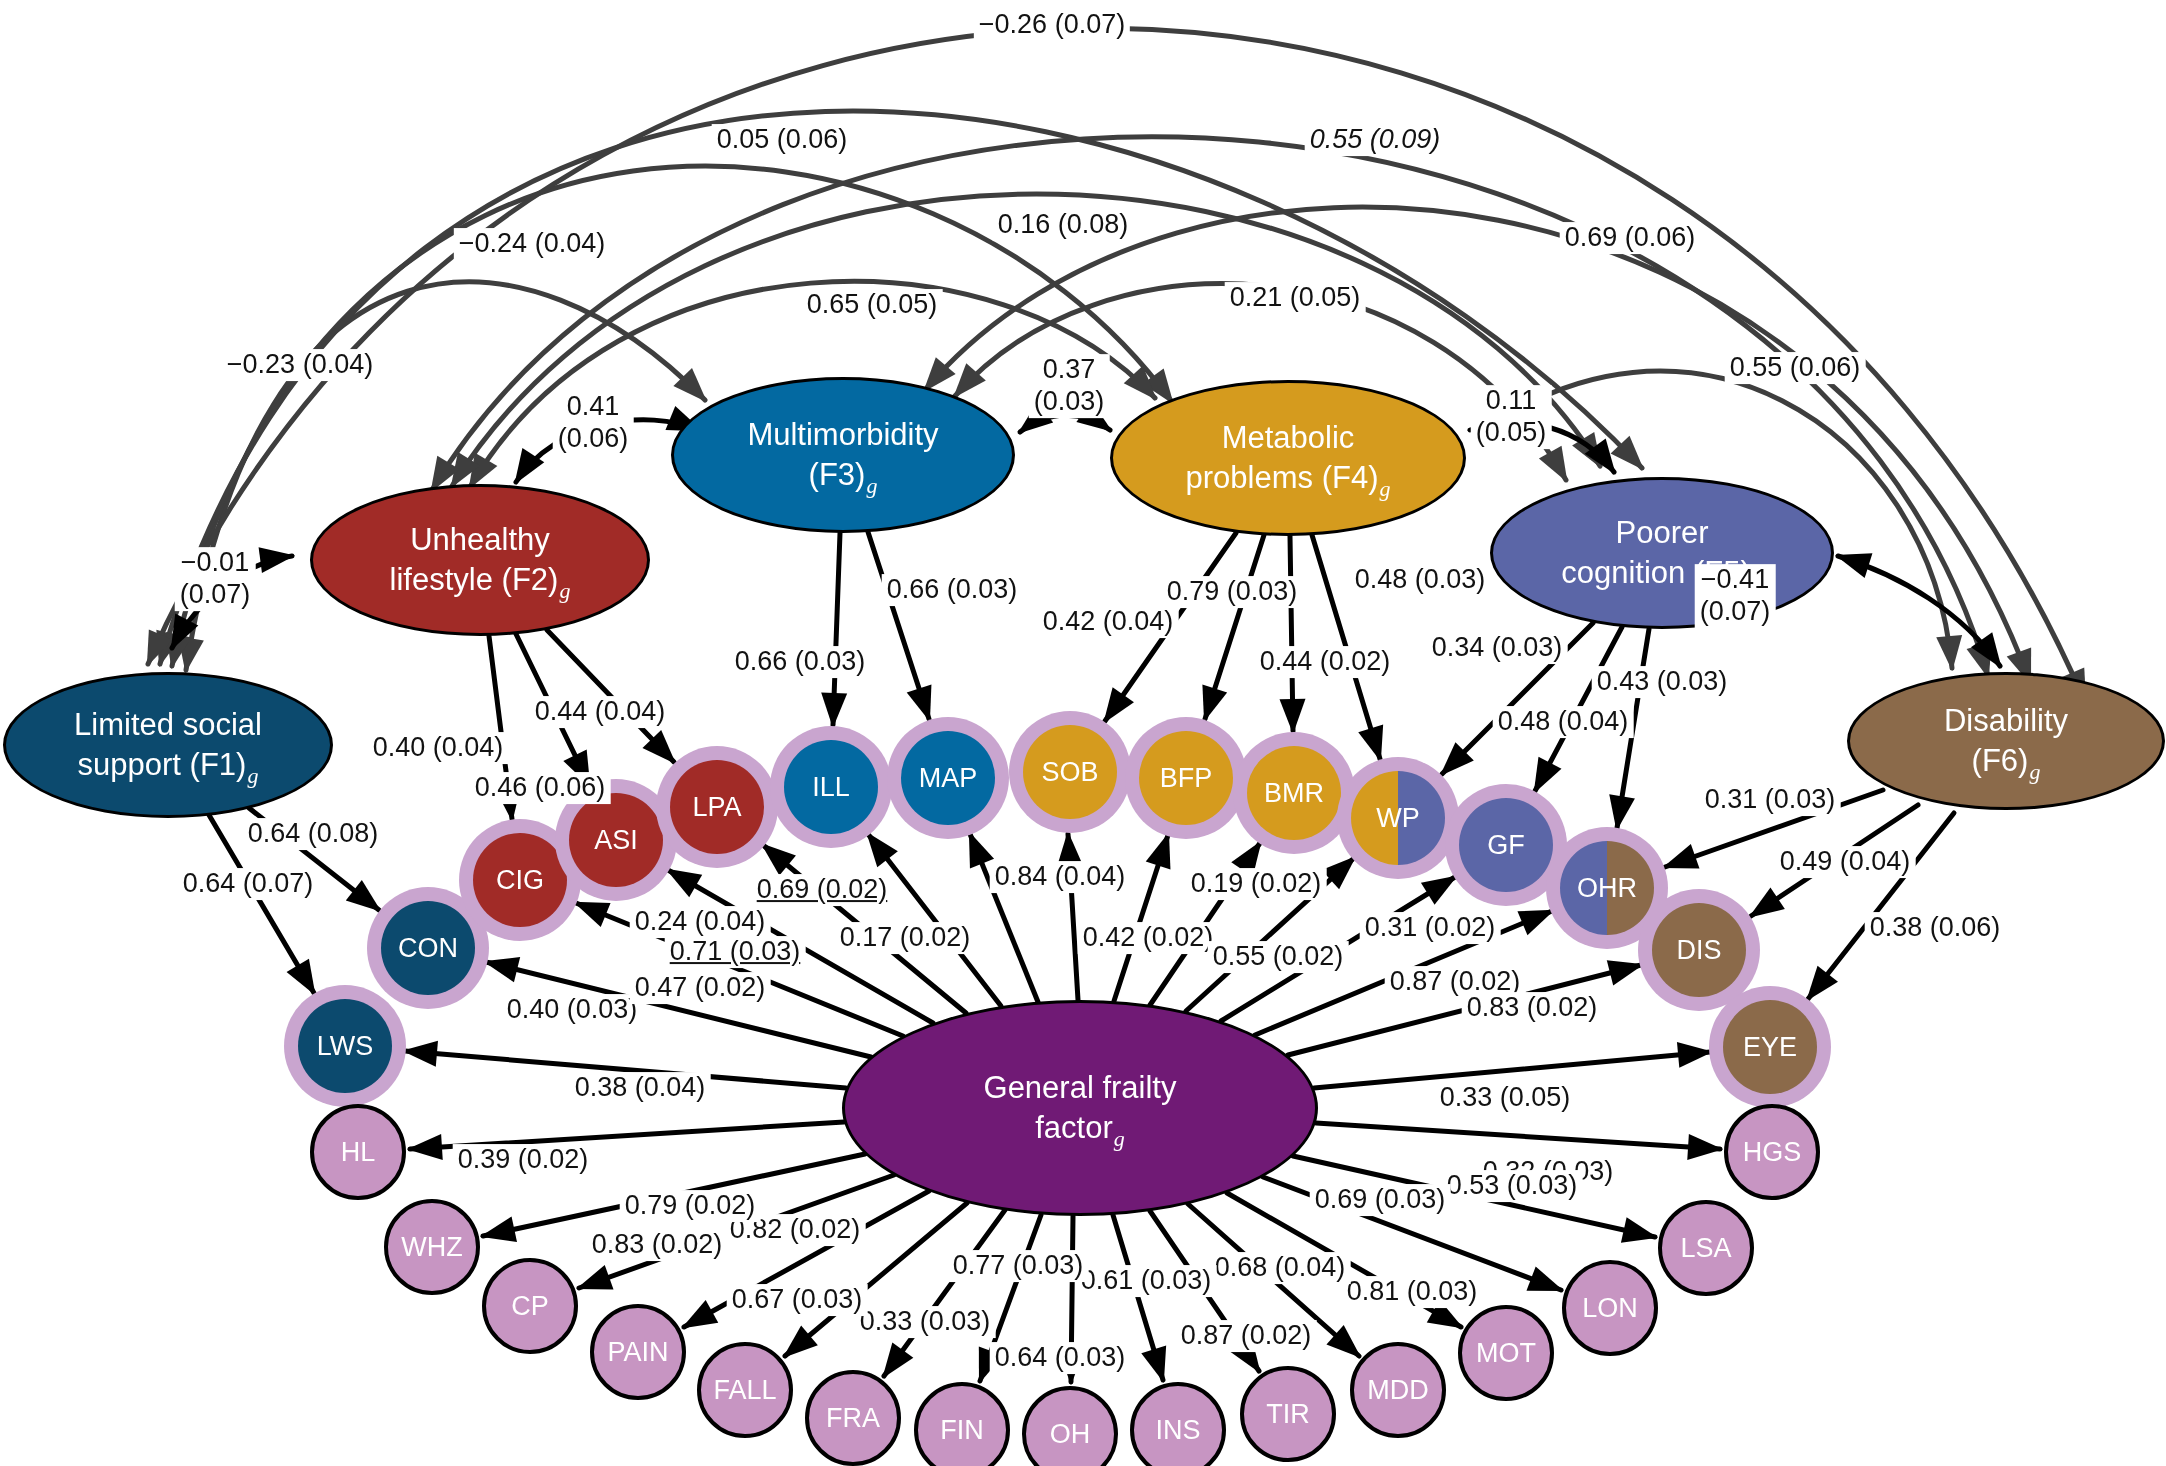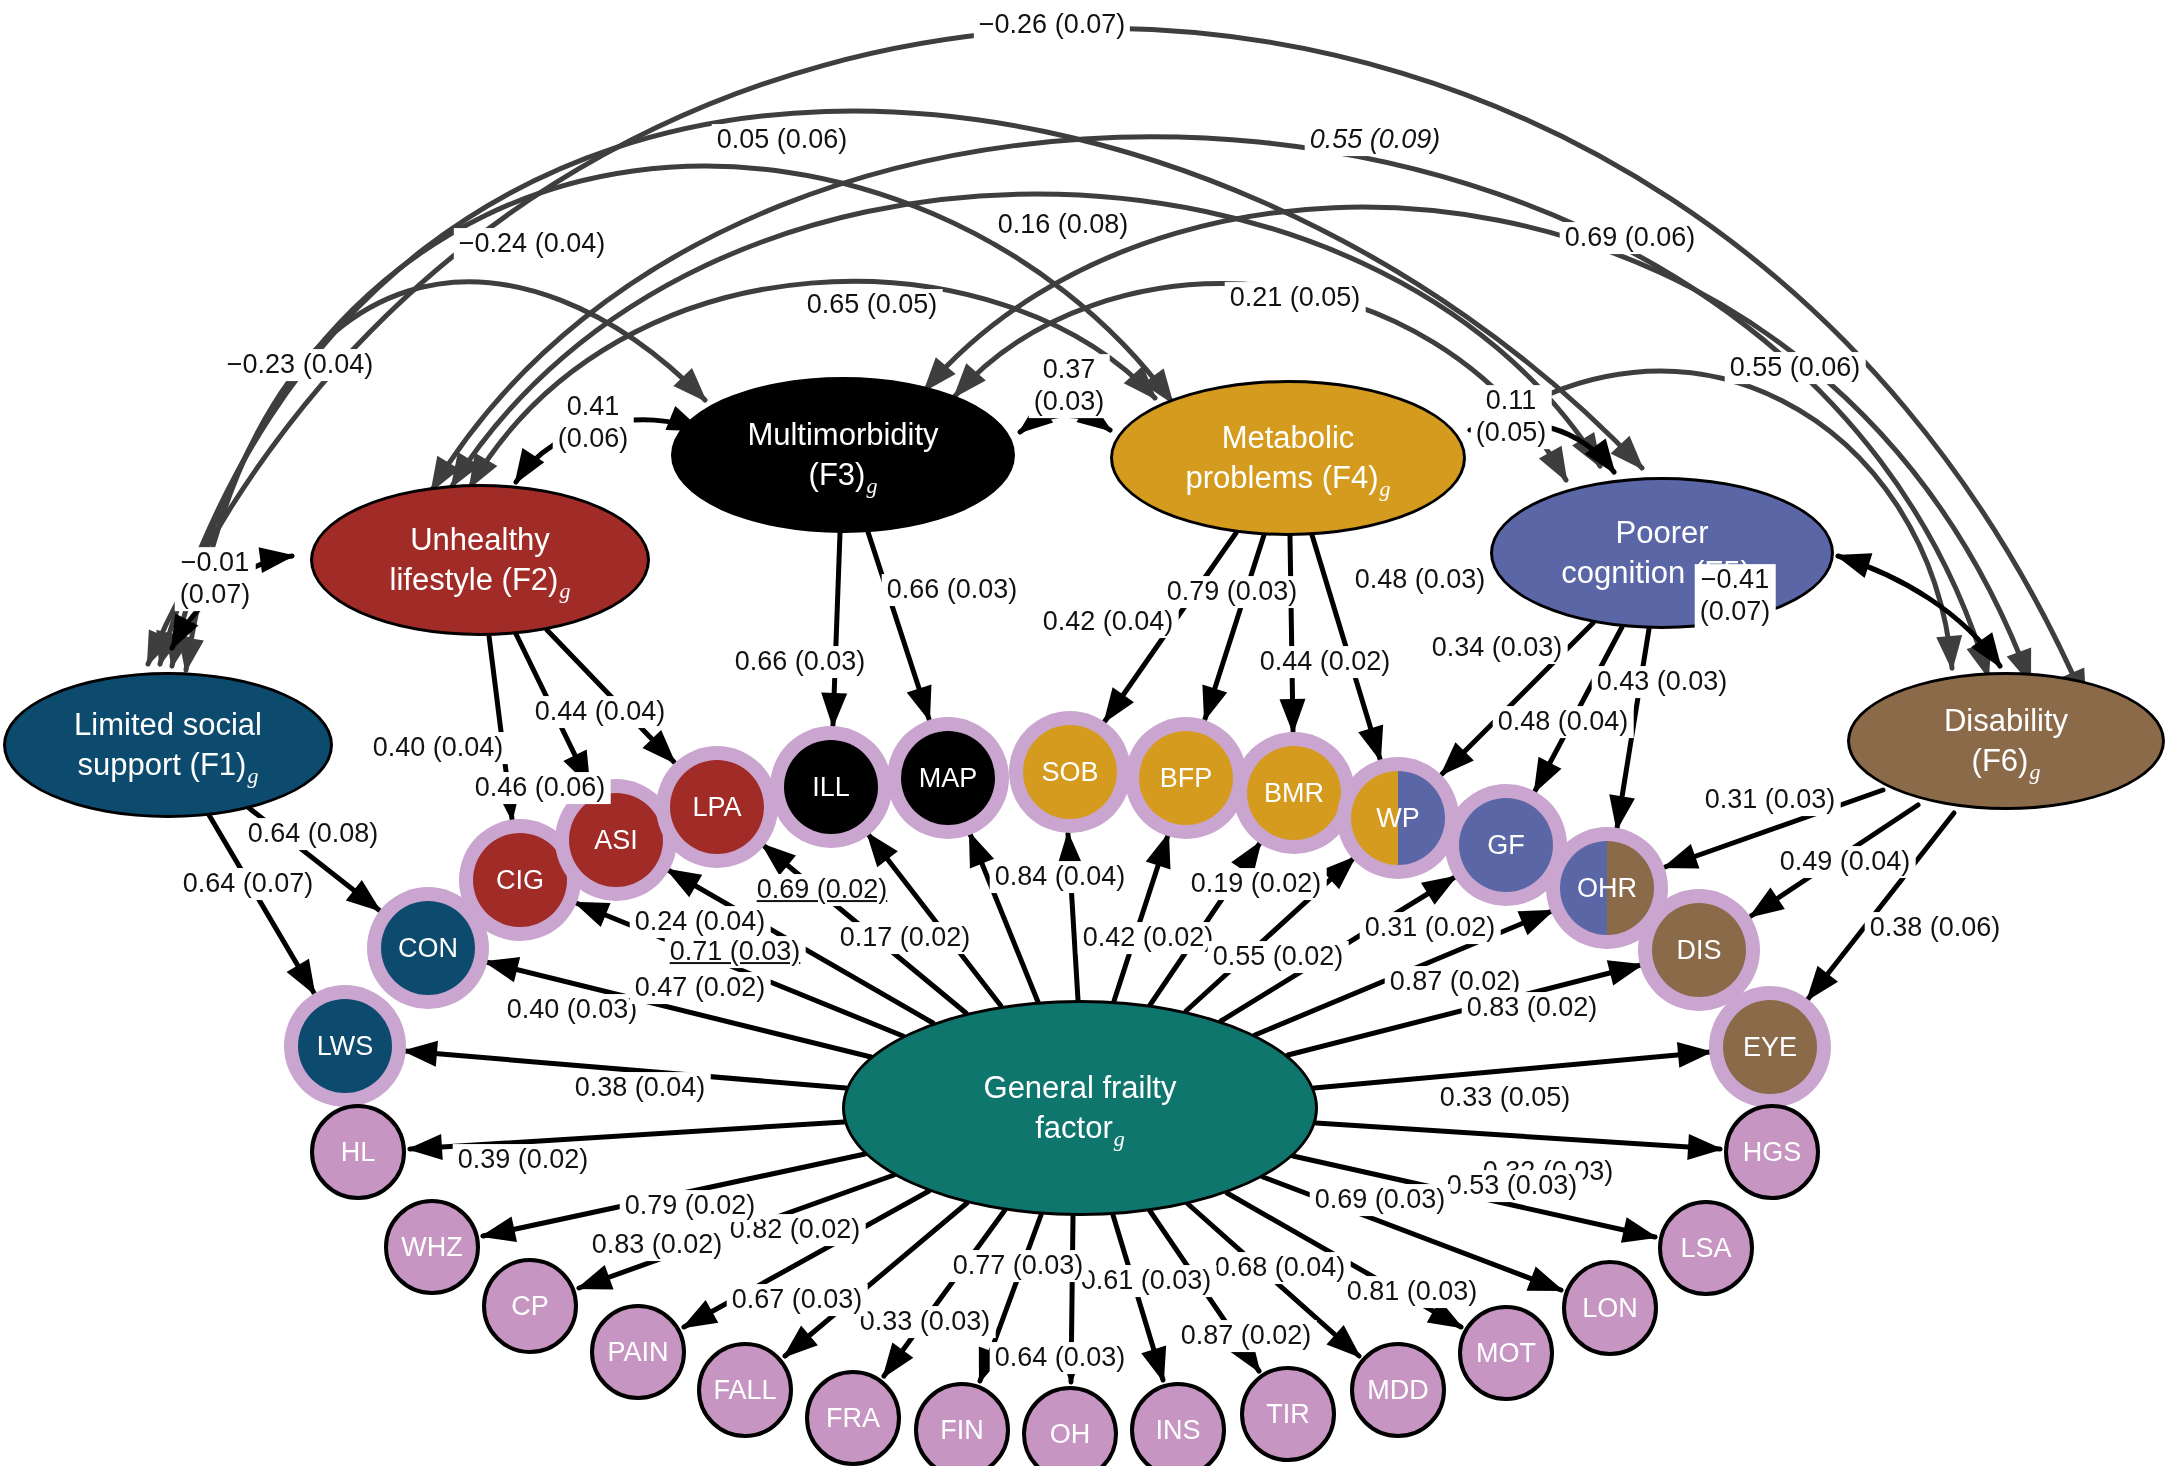--- a/index.html
+++ b/index.html
@@ -3,21 +3,21 @@
 <meta charset="utf-8">
 <style>
   html,body{margin:0;padding:0;background:#fff;}
   body{width:2166px;height:1466px;position:relative;font-family:"Liberation Sans","DejaVu Sans",sans-serif;overflow:hidden;}
   #edges{position:absolute;left:0;top:0;z-index:1;}
   .factor{position:absolute;border-radius:50%;border:3px solid #000;display:flex;flex-direction:column;align-items:center;justify-content:center;color:#fff;font-size:31px;line-height:1.28;text-align:center;z-index:2;box-sizing:border-box;}
   .g{font-style:italic;font-size:22px;position:relative;top:8px;margin-left:1px;font-family:"Liberation Serif","DejaVu Serif",serif;}
   .ring{position:absolute;width:122px;height:122px;border-radius:50%;background:#C9A5CF;display:flex;align-items:center;justify-content:center;z-index:2;}
   .core{width:94px;height:94px;border-radius:50%;display:flex;align-items:center;justify-content:center;color:#fff;font-size:27px;}
   .plain{position:absolute;width:96px;height:96px;border-radius:50%;border:4px solid #000;background:#C795C2;color:#fff;display:flex;align-items:center;justify-content:center;font-size:27px;z-index:2;box-sizing:border-box;}
-  .f1bg{background:#0c4a6e}.f2bg{background:#A12B27}.f3bg{background:#000000}.f4bg{background:#D59B1E}.f5bg{background:#5B66A7}.f6bg{background:#8B6A4A}.gbg{background:#0f766e}
+  .f1bg{background:#0c4a6e}.f2bg{background:#A12B27}.f3bg{background:#0369a1}.f4bg{background:#D59B1E}.f5bg{background:#5B66A7}.f6bg{background:#8B6A4A}.gbg{background:#701a75}
   .half-gold-slate{background:linear-gradient(90deg,#D59B1E 50%,#5B66A7 50%)}
   .half-slate-brown{background:linear-gradient(90deg,#5B66A7 50%,#8B6A4A 50%)}
   .lbl{position:absolute;transform:translate(-50%,-50%);background:#fff;padding:0 5px;font-size:27px;color:#121212;white-space:nowrap;text-align:center;line-height:1.18;z-index:3;}
   .lbl.stack span{display:block;}
 </style>
 </head>
 <body>
 
 <svg id="edges" width="2166" height="1466" viewBox="0 0 2166 1466">
   <defs>

